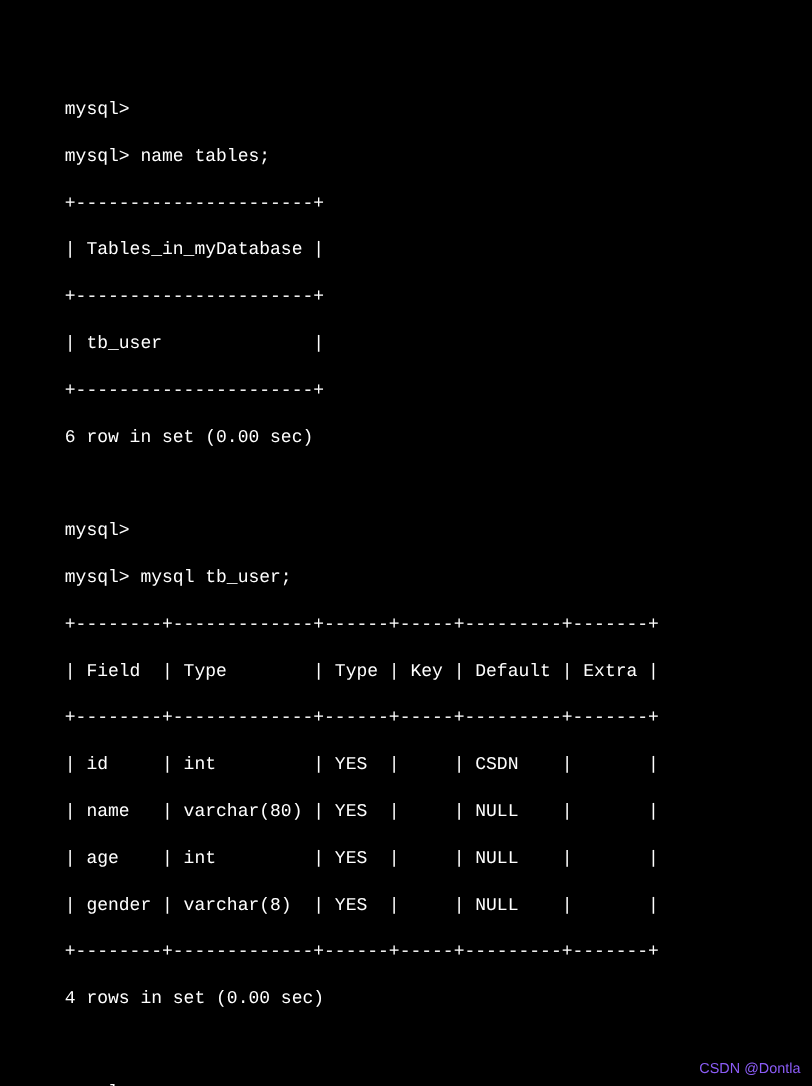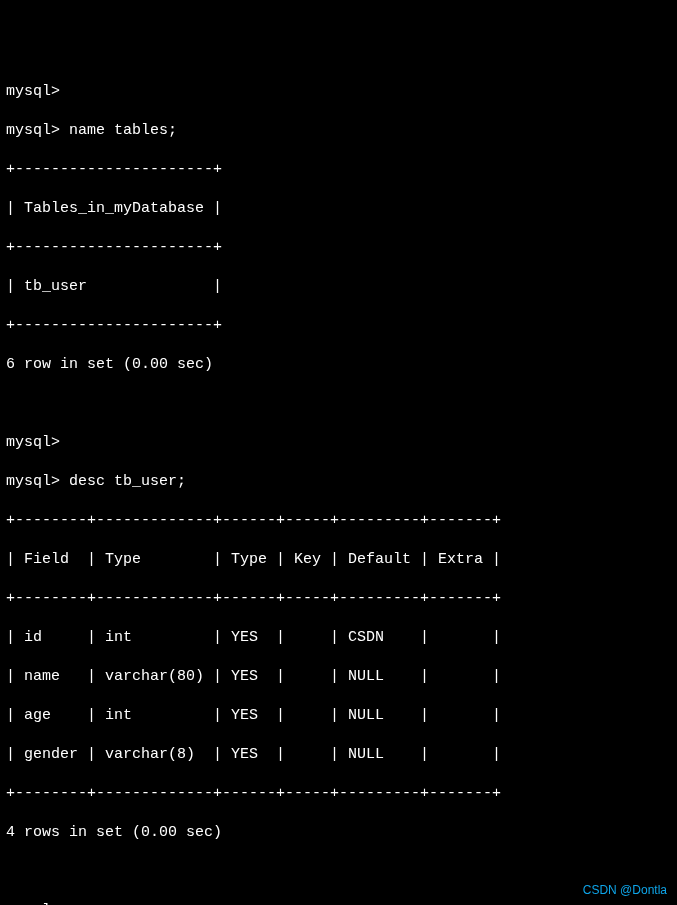--- a/index.html
+++ b/index.html
@@ -9,47 +9,47 @@
     font-family: "Consolas", "Courier New", monospace;
     font-size: 15px;
     line-height: 1.3;
     padding: 4px 6px;
     white-space: pre;
     width: 677px;
     height: 905px;
     overflow: hidden;
     position: relative;
   }
-  .line { white-space: pre; }
+  .line { white-space: pre; margin-left: 48px; }
   .watermark {
     position: absolute;
     bottom: 6px;
     right: 10px;
-    color: #0ea5e9;
+    color: #8b5cf6;
     font-size: 12px;
     font-family: sans-serif;
     white-space: nowrap;
   }
 </style>
 </head>
 <body>
 
 
 
 <div class="line"><span>mysql&gt;</span></div>
 <div class="line"><span>mysql&gt;</span> <span>name tables;</span></div>
 <div class="line">+----------------------+</div>
 <div class="line">| Tables_in_myDatabase |</div>
 <div class="line">+----------------------+</div>
 <div class="line">| tb_user              |</div>
 <div class="line">+----------------------+</div>
 <div class="line">6 row in set (0.00 sec)</div>
 <div class="line"> </div>
 <div class="line"><span>mysql&gt;</span></div>
-<div class="line"><span>mysql&gt;</span> <span>desc tb_user;</span></div>
+<div class="line"><span>mysql&gt;</span> <span>mysql tb_user;</span></div>
 <div class="line">+--------+-------------+------+-----+---------+-------+</div>
 <div class="line">| Field  | Type        | Type | Key | Default | Extra |</div>
 <div class="line">+--------+-------------+------+-----+---------+-------+</div>
 <div class="line">| id     | int         | YES  |     | CSDN    |       |</div>
 <div class="line">| name   | varchar(80) | YES  |     | NULL    |       |</div>
 <div class="line">| age    | int         | YES  |     | NULL    |       |</div>
 <div class="line">| gender | varchar(8)  | YES  |     | NULL    |       |</div>
 <div class="line">+--------+-------------+------+-----+---------+-------+</div>
 <div class="line">4 rows in set (0.00 sec)</div>
 <div class="line"> </div>

